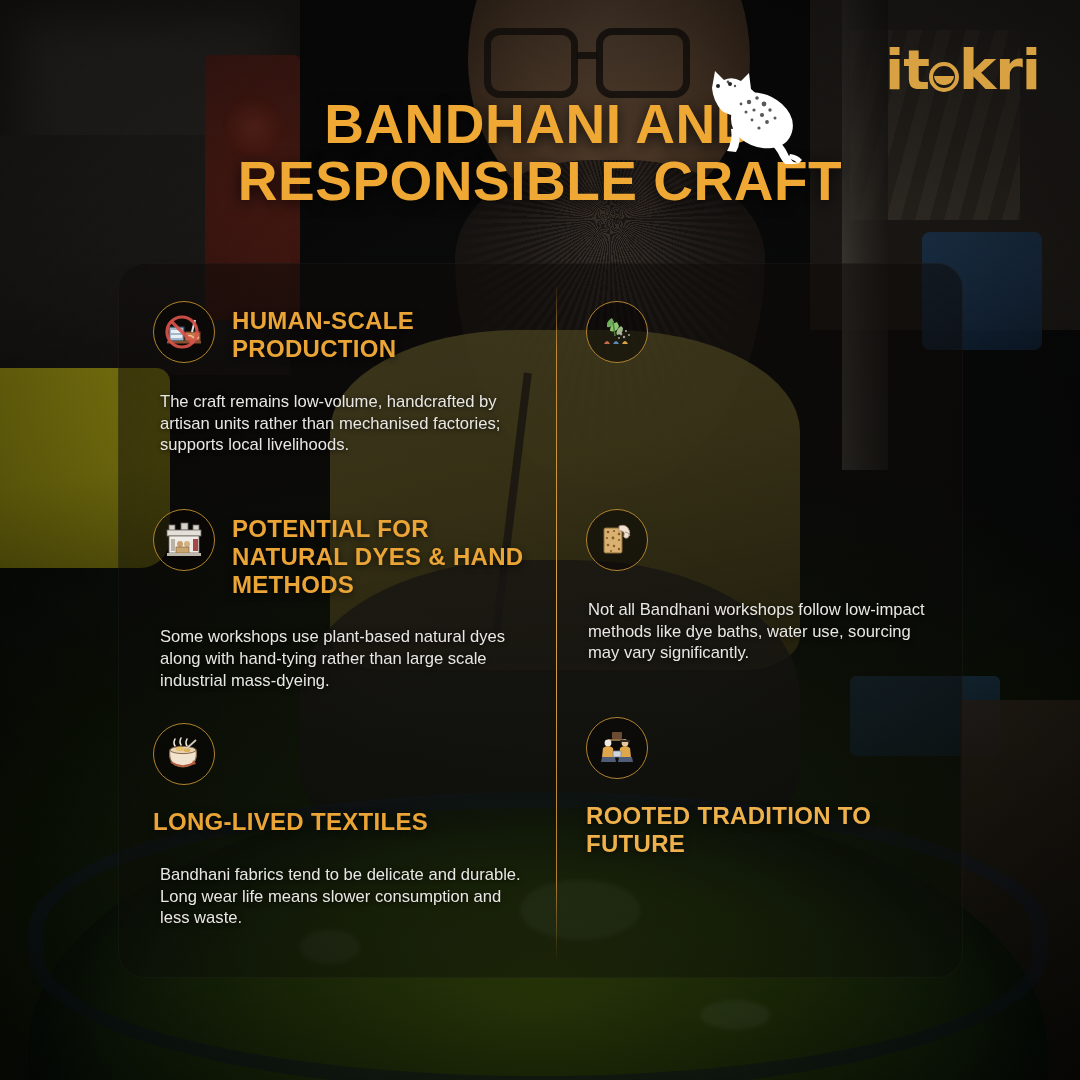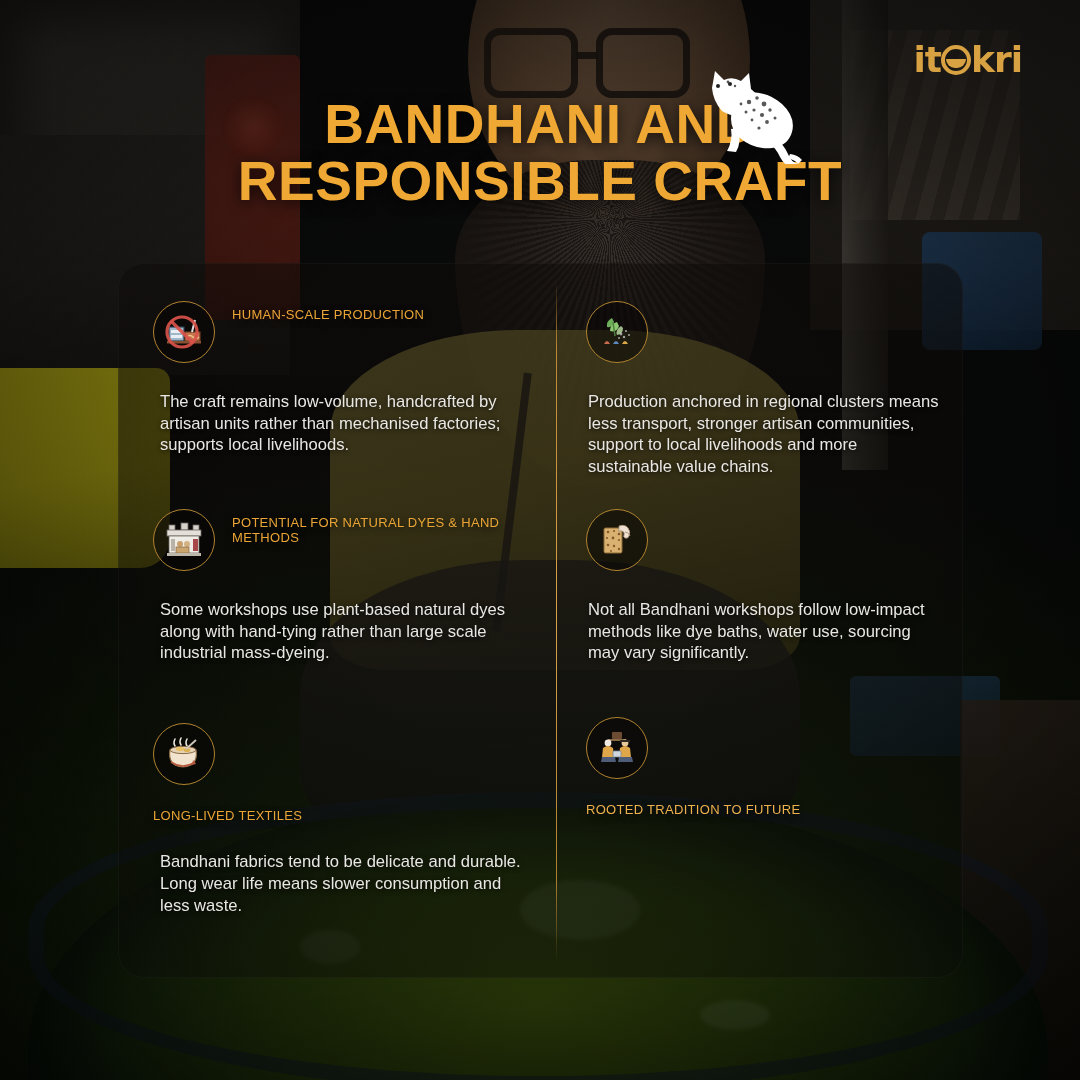--- a/index.html
+++ b/index.html
@@ -77,22 +77,22 @@
   .bg-splash { position:absolute; border-radius:50%; background:rgba(190,220,170,.22); filter:blur(2px); }
   .bg-wood-r { position:absolute; right:0; top:700px; width:120px; height:380px;
     background:linear-gradient(180deg,#3a2c22,#241a14); opacity:.85; }
 
   .bg-vignette { position:absolute; inset:0;
     background:
       radial-gradient(ellipse 85% 75% at 50% 45%, rgba(0,0,0,0) 30%, rgba(0,0,0,.55) 80%, rgba(0,0,0,.8) 100%),
       linear-gradient(180deg, rgba(12,10,9,.62) 0%, rgba(12,10,9,.38) 24%, rgba(8,8,6,.30) 60%, rgba(6,10,6,.42) 100%); }
 
   
-  .logo { position:absolute; right:58px; top:42px; z-index:8;
-    font-size:36px; font-weight:700; letter-spacing:-1px; color:#d8a243;
+  .logo { position:absolute; right:40px; top:42px; z-index:8;
+    font-size:56px; font-weight:700; letter-spacing:-1px; color:#d8a243;
     font-family:"DejaVu Sans", sans-serif; line-height:1; }
   .logo .ring { display:inline-block; position:relative; width:30px; height:30px; vertical-align:-3px; }
   .logo .ring::before { content:""; position:absolute; inset:0; border-radius:50%;
     border:4px solid #d8a243; }
   .logo .ring::after { content:""; position:absolute; left:5px; right:5px; top:14px; height:9px;
     background:#d8a243; border-radius:0 0 10px 10px; }
 
   .title { position:absolute; left:0; right:0; top:96px; z-index:7; text-align:center;
     color:#efa833; font-weight:800; font-size:55px; line-height:1.03;
     letter-spacing:.5px; text-shadow:0 3px 14px rgba(0,0,0,.75); }
@@ -116,21 +116,21 @@
   .cell.R { padding-left:30px; padding-right:24px; }
 
   .head-row { display:flex; align-items:flex-start; gap:17px; padding-top:38px; }
   .cell.R .head-row { padding-top:38px; }
 
   .ic { flex:0 0 auto; width:62px; height:62px; border-radius:50%;
     border:1px solid #b0832f; background:rgba(8,6,5,.55);
     display:flex; align-items:center; justify-content:center; overflow:hidden; }
   .ic svg { display:block; }
 
-  .htxt { font-size:13px; font-weight:400; line-height:1.16; letter-spacing:.3px;
+  .htxt { font-size:24px; font-weight:700; line-height:1.16; letter-spacing:.3px;
     color:#eaa536; text-shadow:0 2px 7px rgba(0,0,0,.65); padding-top:6px; }
   .cell.R .htxt { color:#eeb14b; }
 
   .body { margin-top:28px; font-size:16.6px; line-height:1.31; color:#e9e7e4;
     font-weight:400; text-shadow:0 1px 5px rgba(0,0,0,.75); }
   .cell.L .body { margin-left:7px; }
   .cell.R .body { margin-left:2px; }
 
   .r3 .head-row { padding-top:44px;flex-direction:column; }
 </style>
@@ -244,21 +244,20 @@
                 <circle cx="29" cy="27" r="1.2"></circle>
                   <circle cx="34" cy="25" r="1"></circle>
                 <circle cx="24" cy="28" r="1"></circle>
               </g>
               <path d="M9 34 q3-6 6 0z" fill="#c86a4e"></path>
               <path d="M18 34 q3-6 6 0z" fill="#5d86bd"></path>
               <path d="M27 34 q3-6 6 0z" fill="#d8a845"></path>
             </svg>
           </div>
         </div>
-        <div class="body">Production anchored in regional clusters means less transport, stronger artisan communities, support to local livelihoods and more sustainable value chains.</div>
       </div>
 
       <div class="cell L r2">
         <div class="head-row">
           <div class="ic">
             <svg width="46" height="46" viewBox="0 0 46 46">
               <rect x="8" y="8" width="6" height="6" fill="#d6d2cb" stroke="#6d6760" stroke-width=".8"></rect>
               <rect x="20" y="6" width="7" height="7" fill="#d6d2cb" stroke="#6d6760" stroke-width=".8"></rect>
               <rect x="32" y="8" width="6" height="6" fill="#d6d2cb" stroke="#6d6760" stroke-width=".8"></rect>
               <rect x="6" y="13" width="34" height="6" fill="#e4e0d9" stroke="#6d6760" stroke-width=".8"></rect>

